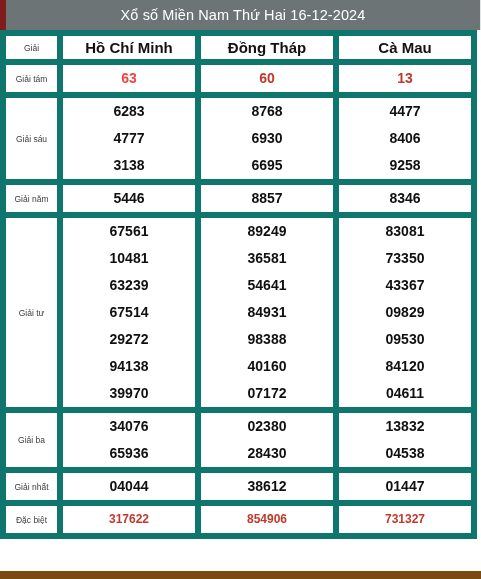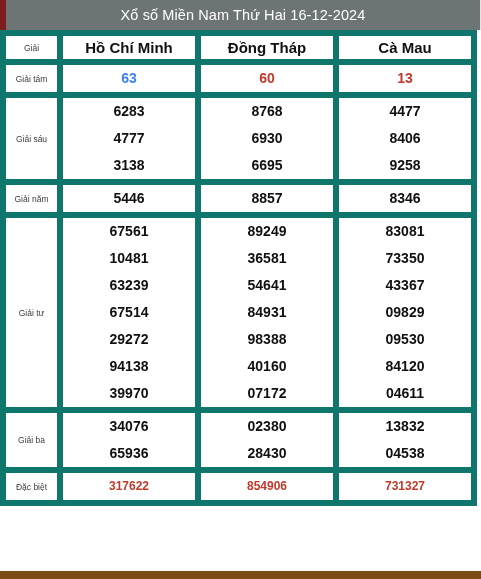--- a/index.html
+++ b/index.html
@@ -137,21 +137,21 @@
       <tr>
         <th class="prize-head">Giải</th>
         <th class="col-head">Hồ Chí Minh</th>
         <th class="col-head">Đồng Tháp</th>
         <th class="col-head">Cà Mau</th>
       </tr>
     </thead>
     <tbody id="table-body">
         <tr>
           <td class="prize-label">Giải tám</td>
-          <td class="num red" style="color: #3b82f6;">63</td>
+          <td class="num red" style="color: #ef4444;">63</td>
           <td class="num red" style="color: rgb(192, 57, 43);">60</td>
           <td class="num red" style="color: rgb(192, 57, 43);">13</td>
         </tr>
         <tr>
           <td class="prize-label">Giải sáu</td>
           <td class="num multi">
             <div class="num-line">6283</div>
             <div class="num-line">4777</div>
             <div class="num-line">3138</div>
           </td>
@@ -211,20 +211,26 @@
           <td class="num multi">
             <div class="num-line">02380</div>
             <div class="num-line">28430</div>
           </td>
           <td class="num multi">
             <div class="num-line">13832</div>
             <div class="num-line">04538</div>
           </td>
         </tr>
         <tr>
+          <td class="prize-label">Giải nhất</td>
+          <td class="num">04044</td>
+          <td class="num">38612</td>
+          <td class="num">01447</td>
+        </tr>
+        <tr>
           <td class="prize-label">Đặc biệt</td>
           <td class="num red special" style="color: rgb(192, 57, 43);">317622</td>
           <td class="num red special" style="color: rgb(192, 57, 43);">854906</td>
           <td class="num red special" style="color: rgb(192, 57, 43);">731327</td>
         </tr>
       </tbody>
   </table>
 
   <div class="bottom-bar" style="background: rgb(122, 74, 18);"></div>
 </div>

